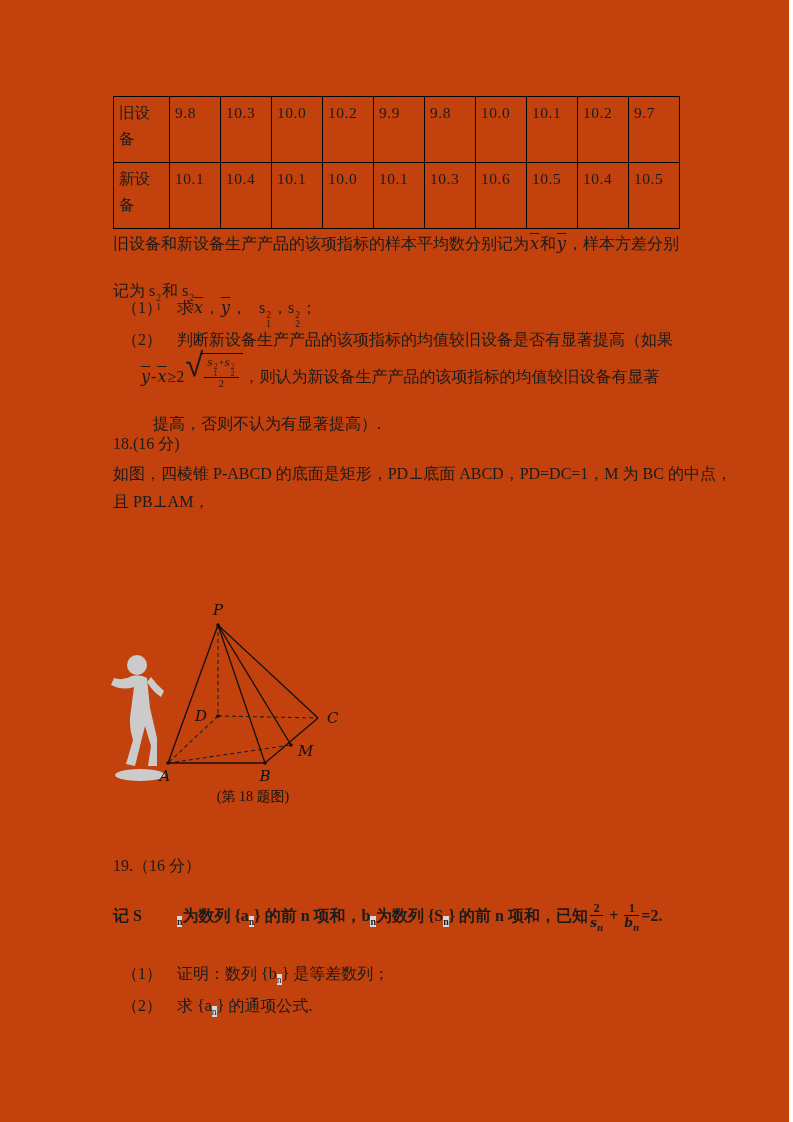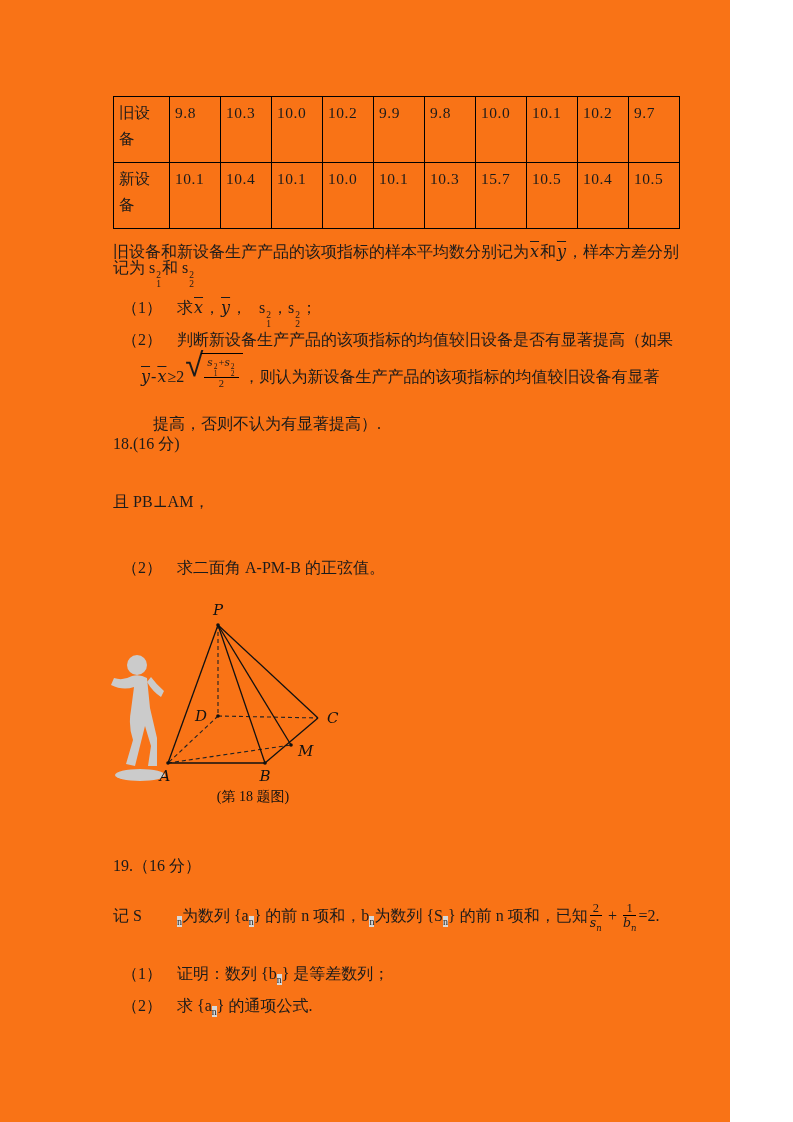--- a/index.html
+++ b/index.html
@@ -1,16 +1,16 @@
 <!DOCTYPE html>
 <html><head>
 <meta charset="utf-8">
 <style>
   html,body{margin:0;padding:0;background:#ffffff;}
-  .page{position:relative;width:730px;height:1122px;background:#f97316;overflow:hidden;
+  .page{position:relative;width:789px;height:1122px;background:#c2410c;overflow:hidden;
         font-family:"Liberation Serif","DejaVu Serif",serif;color:#1b1b1b;font-size:16px;}
   
   table.data-table{position:absolute;top:96px;left:113px;width:567px;border-collapse:collapse;table-layout:fixed;}
   table.data-table td{border:1.5px solid #000;height:62px;vertical-align:top;
         padding:3px 4px 0 5px;font-size:15.5px;line-height:26px;letter-spacing:.5px;}
   table.data-table td.lbl{width:46px;letter-spacing:0;}
   
   .line{position:absolute;left:113px;height:32px;line-height:32px;white-space:nowrap;}
   .indent1{left:122px;}
   .marker{display:inline-block;margin-right:15px;}
@@ -30,21 +30,21 @@
   .frac .num{display:block;border-bottom:1px solid #000;padding:0 3px;}
   .frac .den{display:block;}
   .frac sub{font-size:8.5px;}
   .plus{margin:0 4px;}
   
   .sqrt{display:inline-flex;align-items:flex-start;vertical-align:middle;margin:0 1px;}
   .rad{font-family:"DejaVu Sans",sans-serif;font-size:33px;line-height:30px;font-weight:300;margin-right:-2px;}
   .sqc{display:inline-block;border-top:1.5px solid #000;padding:2px 4px 0 3px;margin-top:3px;}
   .sqc .frac{font-size:10.5px;margin:0;vertical-align:baseline;}
   .formula-line{height:48px;line-height:48px;}
-  .q19line{height:40px;line-height:40px;}
+  .q19line{height:40px;line-height:40px;font-weight:bold;}
   
   .fig{position:absolute;top:598px;left:95px;}
   .caption-text{font-size:14px;}
 </style>
 </head>
 <body>
 
 <div class="page">
 
   <table class="data-table">
@@ -63,32 +63,32 @@
           <td>9.7</td>
         </tr>
         <tr>
           <td class="lbl">新设备</td>
           <td>10.1</td>
           <td>10.4</td>
           <td>10.1</td>
           <td>10.0</td>
           <td>10.1</td>
           <td>10.3</td>
-          <td>15.7</td>
+          <td>10.6</td>
           <td>10.5</td>
           <td>10.4</td>
           <td>10.5</td>
         </tr>
       </tbody>
   </table>
 
-  <div class="line" style="top:236px">
+  <div class="line" style="top:228px">
     <span>旧设备和新设备生产产品的该项指标的样本平均数分别记为</span><span class="bar">x</span><span>和</span><span class="bar">y</span><span>，样本方差分别</span>
   </div>
-  <div class="line" style="top:252px">
+  <div class="line" style="top:275px">
     <span>记为 </span><span><span>s</span><span class="ss">
           <span>2</span>
           <span>1</span>
         </span></span><span>和 </span><span><span>s</span><span class="ss">
           <span>2</span>
           <span>2</span>
         </span></span>
   </div>
 
   <div class="line indent1" style="top:292px">
@@ -116,25 +116,25 @@
               </span></span><span class="den">2</span></span></span>
       </span><span>，则认为新设备生产产品的该项指标的均值较旧设备有显著</span>
   </div>
   <div class="line" style="top:408px;left:153px">
     <span>提高，否则不认为有显著提高）.</span>
   </div>
 
   <div class="line" style="top:428px">
     <span>18.(16 分)</span>
   </div>
+  <div class="line" style="top:458px">
+    <span>如图，四棱锥 P-ABCD 的底面是矩形，PD⊥底面 ABCD，PD=DC=1，M 为 BC 的中点，</span>
+  </div>
   <div class="line" style="top:486px">
     <span>且 PB⊥AM，</span>
-  </div>
-  <div class="line indent1" style="top:552px">
-    <span class="marker">（2）</span><span>求二面角 A-PM-B 的正弦值。</span>
   </div>
 
   <div class="fig">
     <svg width="345" height="215" viewBox="0 0 345 215">
 
       <g fill="#cbcbcb">
         <circle cx="42" cy="67" r="10"></circle>
         <path d="M37 78 Q28 83 19 80 L16 87 Q28 93 39 89 L36 112 Q33 128 38 142 L31 166 L40 168 L46 144 L50 128 L56 148 L53 168 L62 168 L62 140 L55 110 L52 80 Q45 76 37 78 Z"></path>
         <path d="M52 84 Q58 94 66 99 L69 93 Q61 86 56 79 Z"></path>
         <ellipse cx="45" cy="177" rx="25" ry="6"></ellipse>

